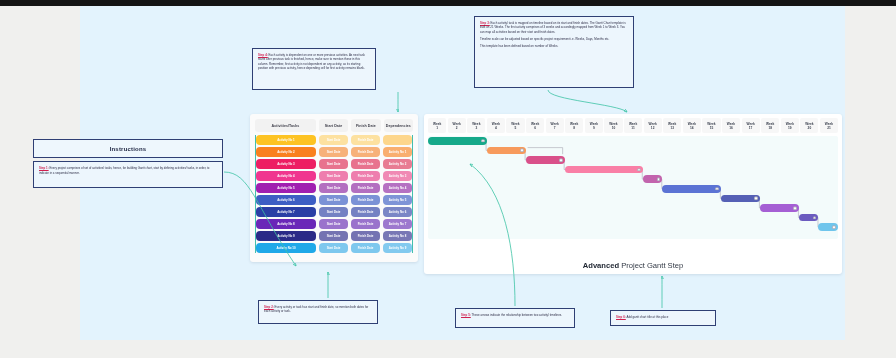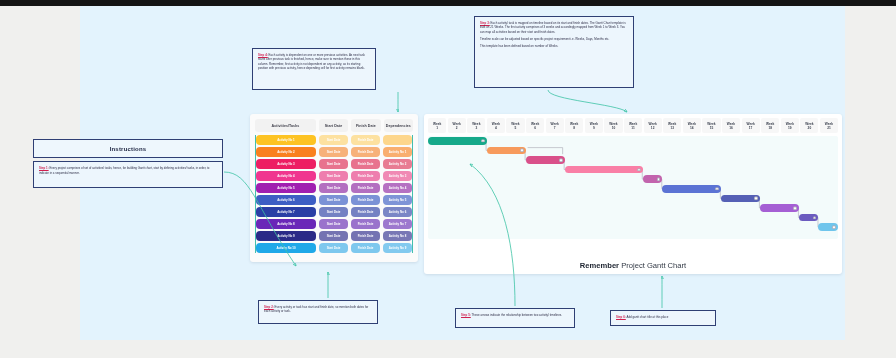--- a/index.html
+++ b/index.html
@@ -372,21 +372,21 @@
           <div class="knob"></div>
         </div>
         <div class="bar" title="Activity No 9" style="left: 370.952px; top: 77.8px; width: 19.5238px; background: rgb(107, 91, 191);">
           <div class="knob"></div>
         </div>
         <div class="bar" title="Activity No 10" style="left: 390.476px; top: 87.4px; width: 19.5238px; background: rgb(111, 197, 236);">
           <div class="knob"></div>
         </div>
       </div>
     <div id="gantt-title">
-      <b>Remember</b><span> Project Gantt Chart</span>
+      <b>Advanced</b><span> Project Gantt Step</span>
     </div>
   </div>
 
   <svg id="connectors">
     <defs>
       <marker id="ah" markerWidth="5" markerHeight="5" refX="3.6" refY="1.8" orient="auto">
         <path d="M0,0 L3.6,1.8 L0,3.6 z" fill="#3cc3a5" stroke="none"></path>
       </marker>
     </defs>
     <path d="M 224,172 C 250,172 255,205 296,266" marker-end="url(#ah)"></path>

